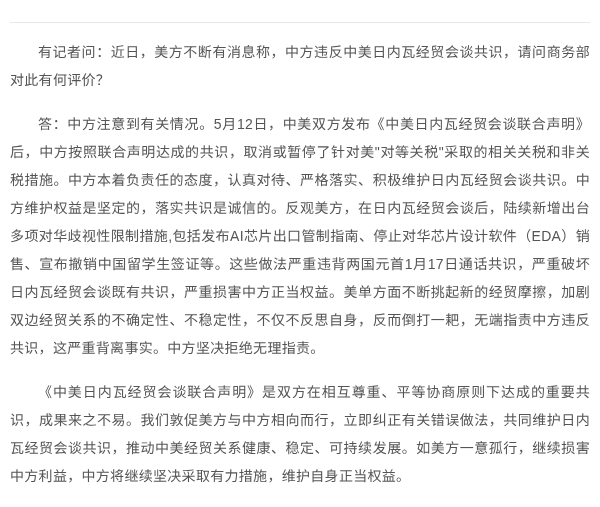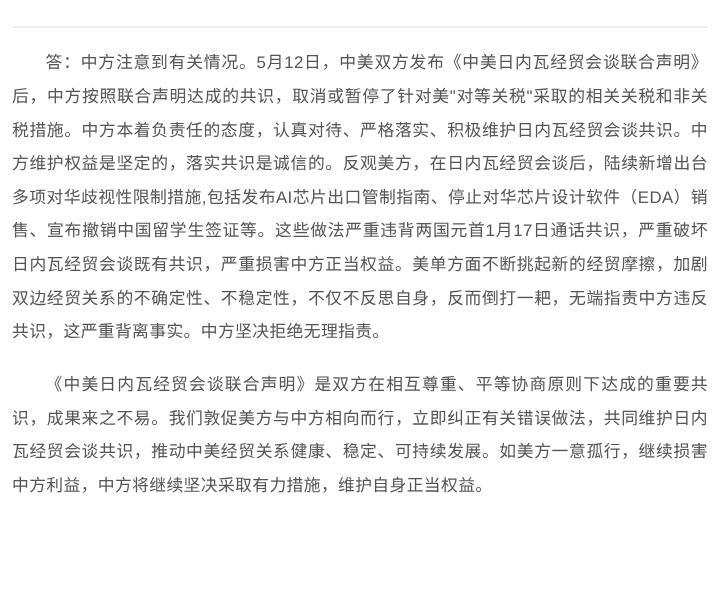--- a/index.html
+++ b/index.html
@@ -46,16 +46,17 @@
   }
 </style>
 </head>
 <body>
 
 <main class="article">
 
   <hr class="title-divider">
 
   <div class="article-body">
+    <p>有记者问：近日，美方不断有消息称，中方违反中美日内瓦经贸会谈共识，请问商务部对此有何评价？</p>
     <p>答：中方注意到有关情况。5月12日，中美双方发布《中美日内瓦经贸会谈联合声明》后，中方按照联合声明达成的共识，取消或暂停了针对美"对等关税"采取的相关关税和非关税措施。中方本着负责任的态度，认真对待、严格落实、积极维护日内瓦经贸会谈共识。中方维护权益是坚定的，落实共识是诚信的。反观美方，在日内瓦经贸会谈后，陆续新增出台多项对华歧视性限制措施,包括发布AI芯片出口管制指南、停止对华芯片设计软件（EDA）销售、宣布撤销中国留学生签证等。这些做法严重违背两国元首1月17日通话共识，严重破坏日内瓦经贸会谈既有共识，严重损害中方正当权益。美单方面不断挑起新的经贸摩擦，加剧双边经贸关系的不确定性、不稳定性，不仅不反思自身，反而倒打一耙，无端指责中方违反共识，这严重背离事实。中方坚决拒绝无理指责。</p>
     <p>《中美日内瓦经贸会谈联合声明》是双方在相互尊重、平等协商原则下达成的重要共识，成果来之不易。我们敦促美方与中方相向而行，立即纠正有关错误做法，共同维护日内瓦经贸会谈共识，推动中美经贸关系健康、稳定、可持续发展。如美方一意孤行，继续损害中方利益，中方将继续坚决采取有力措施，维护自身正当权益。</p>
   </div>
 </main>
 
 </body></html>

